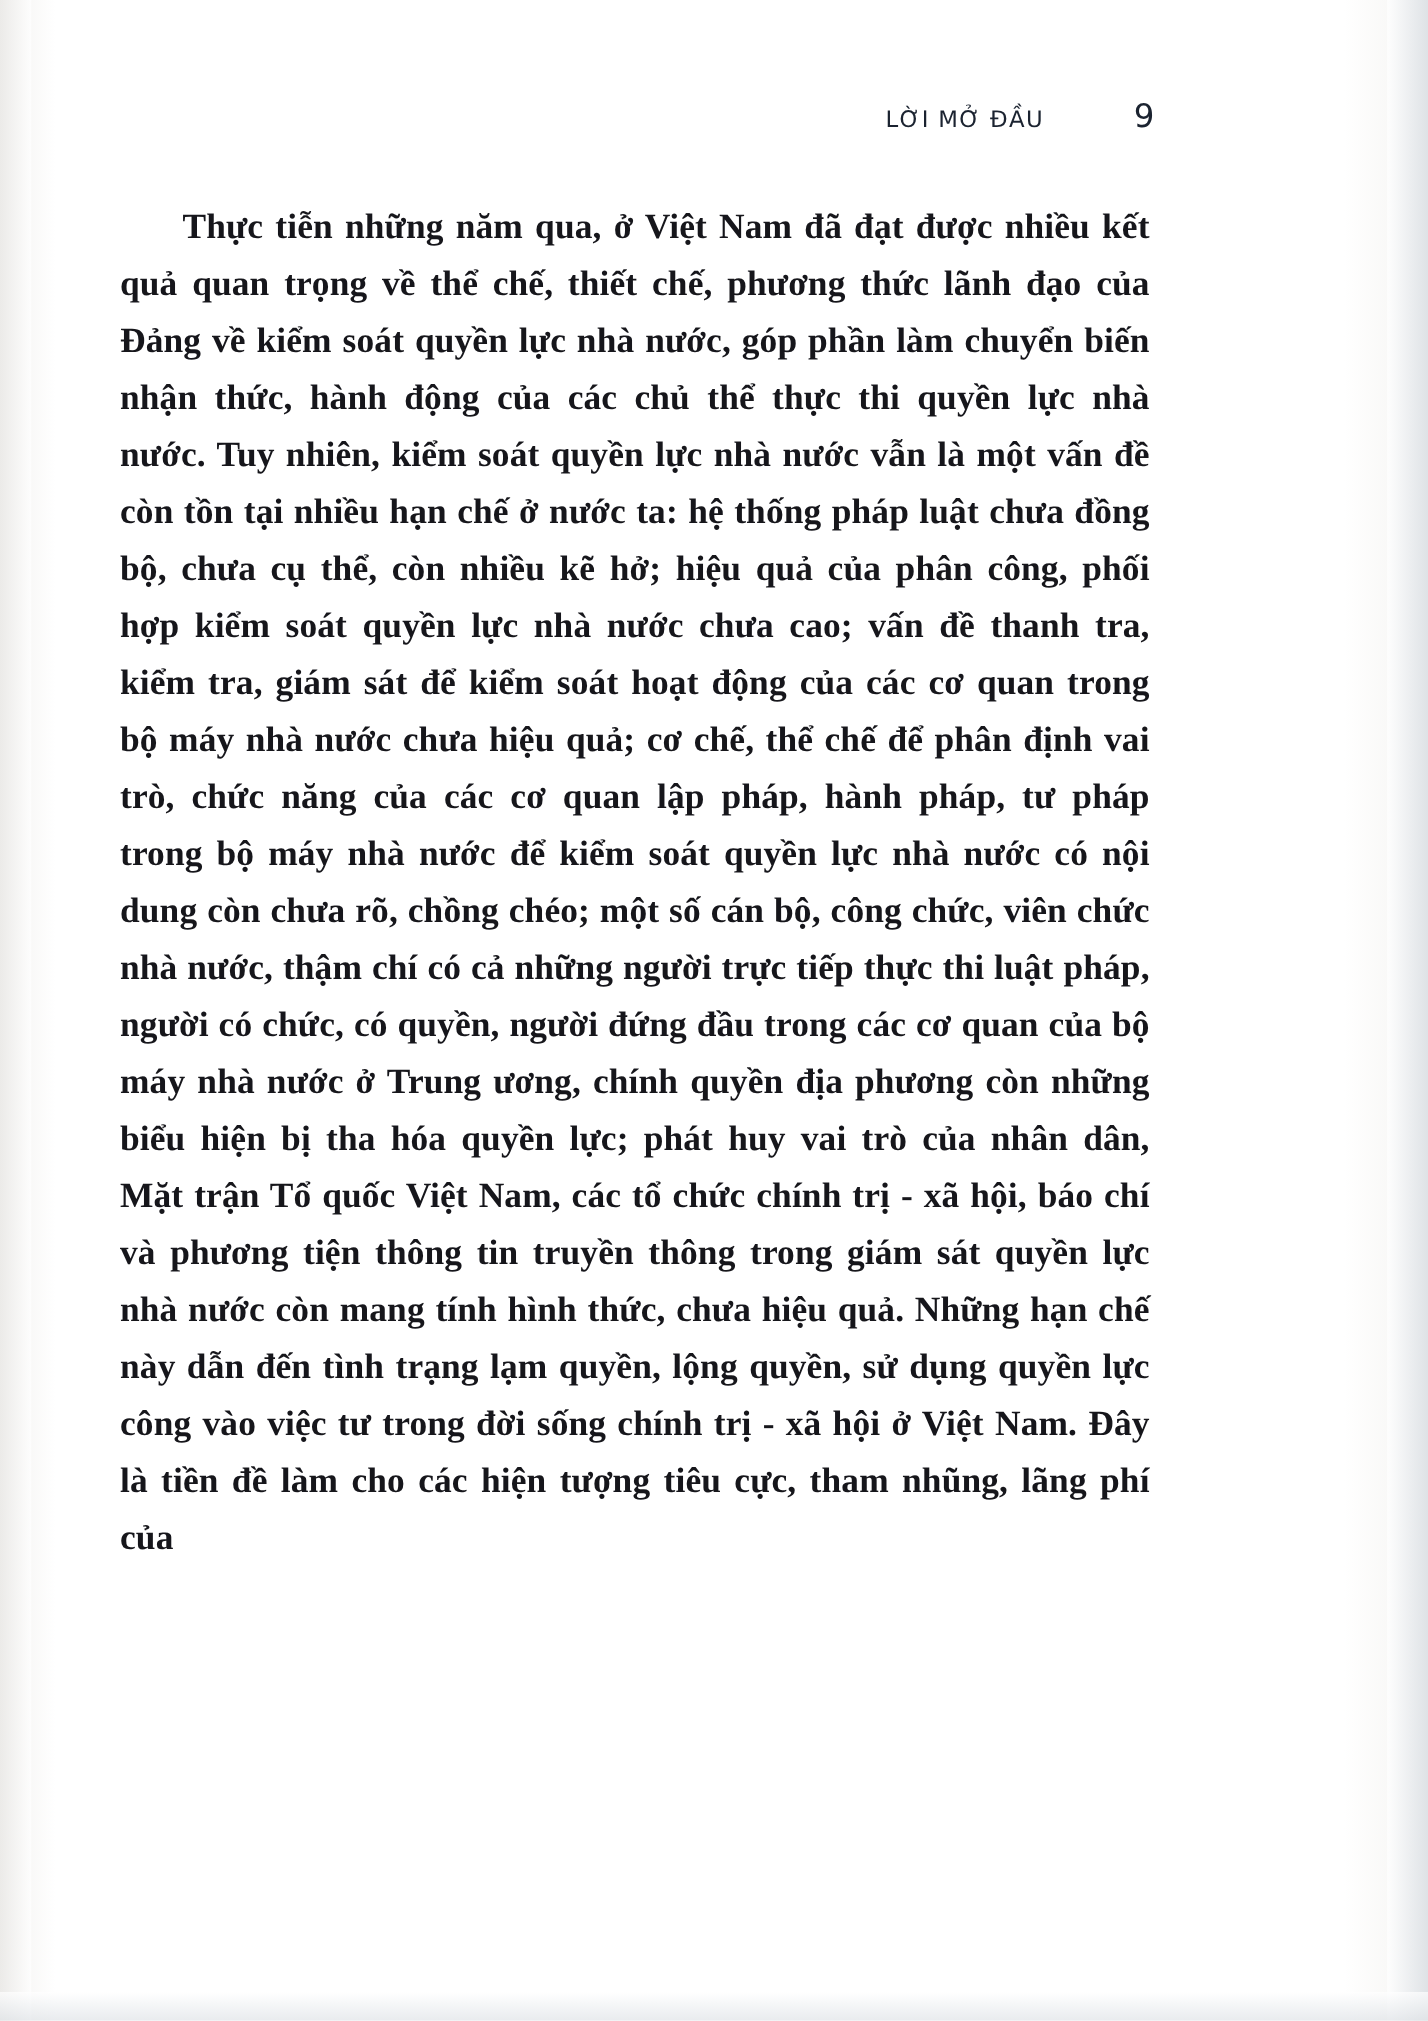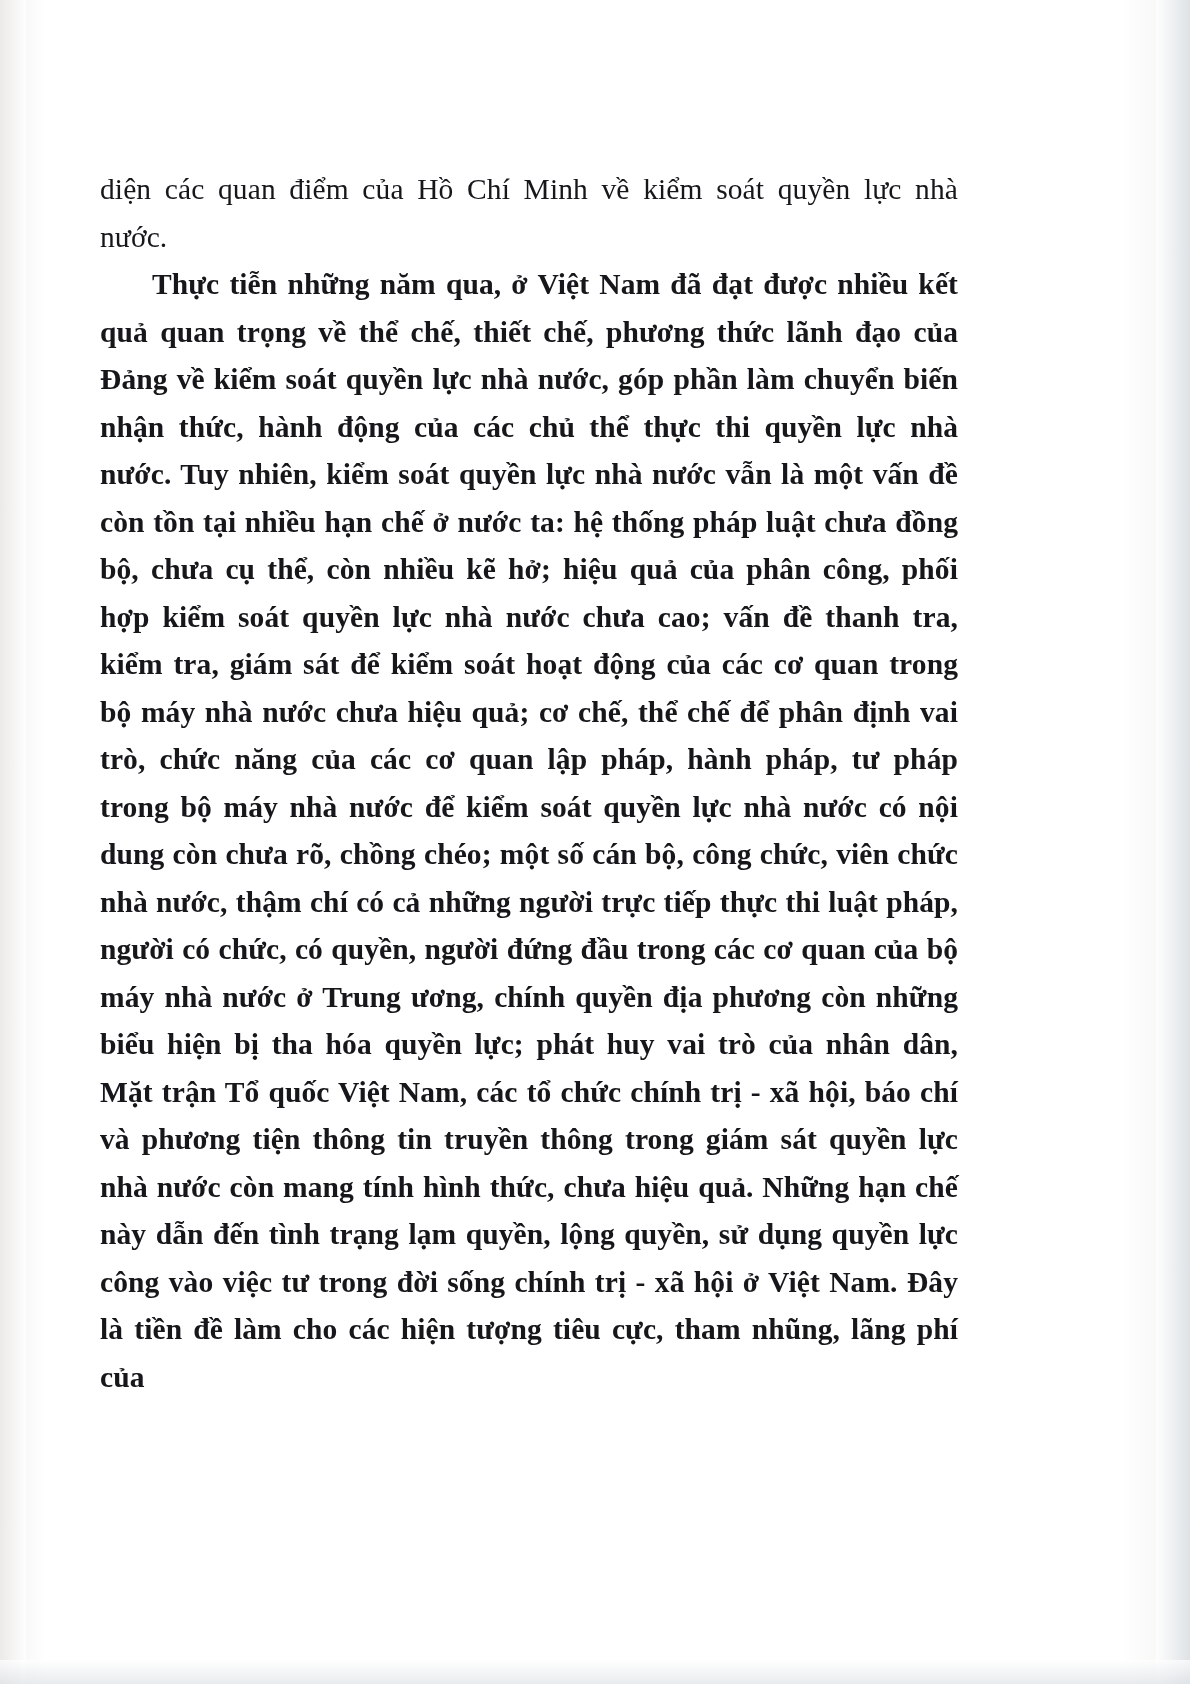--- a/index.html
+++ b/index.html
@@ -113,20 +113,23 @@
 </head>
 <body>
 
 <div class="page">
   <div class="page-edge-left"></div>
   <div class="page-edge-right"></div>
   <div class="page-edge-bottom"></div>
 
   <div class="content">
 
+    <header class="running-head">
+      <span class="running-title">LỜI MỞ ĐẦU</span>
+      <span class="folio">9</span>
+    </header>
 
     <section class="body-text">
-      <p class="cont last-ragged">diện các quan điểm của Hồ Chí Minh về kiểm soát quyền lực nhà nước.</p>
       <p class="indent">Thực tiễn những năm qua, ở Việt Nam đã đạt được nhiều kết quả quan trọng về thể chế, thiết chế, phương thức lãnh đạo của Đảng về kiểm soát quyền lực nhà nước, góp phần làm chuyển biến nhận thức, hành động của các chủ thể thực thi quyền lực nhà nước. Tuy nhiên, kiểm soát quyền lực nhà nước vẫn là một vấn đề còn tồn tại nhiều hạn chế ở nước ta: hệ thống pháp luật chưa đồng bộ, chưa cụ thể, còn nhiều kẽ hở; hiệu quả của phân công, phối hợp kiểm soát quyền lực nhà nước chưa cao; vấn đề thanh tra, kiểm tra, giám sát để kiểm soát hoạt động của các cơ quan trong bộ máy nhà nước chưa hiệu quả; cơ chế, thể chế để phân định vai trò, chức năng của các cơ quan lập pháp, hành pháp, tư pháp trong bộ máy nhà nước để kiểm soát quyền lực nhà nước có nội dung còn chưa rõ, chồng chéo; một số cán bộ, công chức, viên chức nhà nước, thậm chí có cả những người trực tiếp thực thi luật pháp, người có chức, có quyền, người đứng đầu trong các cơ quan của bộ máy nhà nước ở Trung ương, chính quyền địa phương còn những biểu hiện bị tha hóa quyền lực; phát huy vai trò của nhân dân, Mặt trận Tổ quốc Việt Nam, các tổ chức chính trị - xã hội, báo chí và phương tiện thông tin truyền thông trong giám sát quyền lực nhà nước còn mang tính hình thức, chưa hiệu quả. Những hạn chế này dẫn đến tình trạng lạm quyền, lộng quyền, sử dụng quyền lực công vào việc tư trong đời sống chính trị - xã hội ở Việt Nam. Đây là tiền đề làm cho các hiện tượng tiêu cực, tham nhũng, lãng phí của</p>
     </section>
 
   </div>
 </div>
 
 </body></html>

